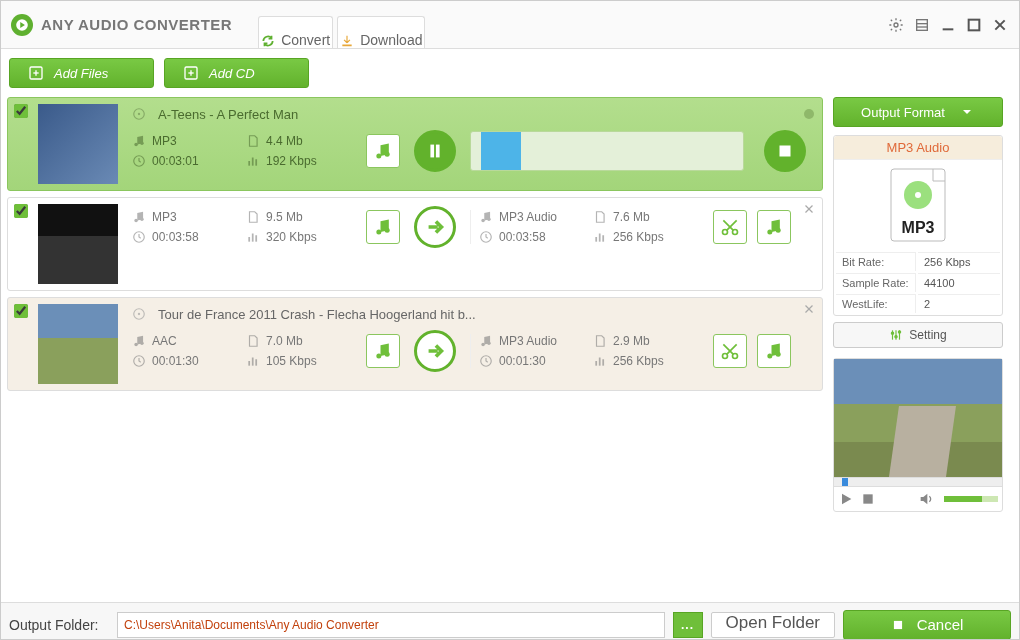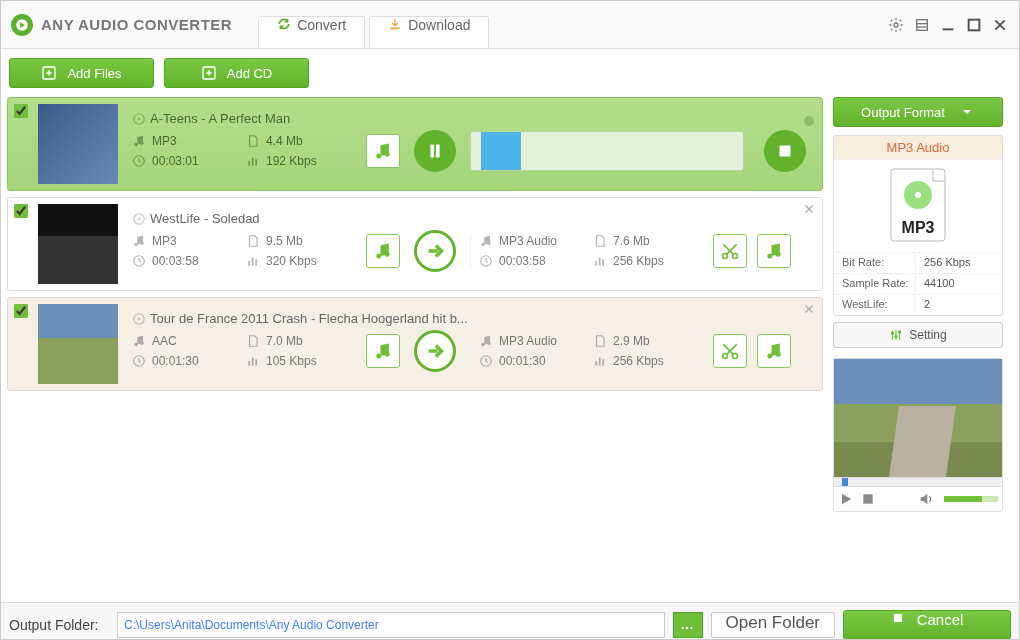--- a/index.html
+++ b/index.html
@@ -2,37 +2,37 @@
 <html><head>
 <meta charset="utf-8">
 <style>
 * { box-sizing: border-box; margin: 0; padding: 0; font-family: "Segoe UI", Arial, sans-serif; }
 body { width: 1020px; height: 640px; background: #fff; font-size: 12px; color: #555; overflow: hidden; border: 1px solid #ccc; }
 .titlebar { height: 48px; display: flex; align-items: center; padding: 0 10px; border-bottom: 1px solid #ddd; background: #fafafa; }
 .logo { width: 22px; height: 22px; background: #5fb030; border-radius: 50%; margin-right: 8px; display:flex; align-items:center; justify-content:center; }
 .logo svg { width:14px; height:14px; }
 .app-title { font-size: 15px; font-weight: 600; color: #777; letter-spacing: .5px; }
 .tabs { display: flex; margin-left: 26px; gap: 4px; align-items:flex-end; height:100%; }
-.tab { height: 32px; padding: 0 18px; border: 1px solid #ddd; border-bottom: none; background: #fff; display: flex; align-items: flex-start; gap: 6px; font-size: 14px; color: #666; border-radius:3px 3px 0 0; cursor:pointer; }
+.tab { height: 32px; padding: 0 2px; border: 1px solid #ddd; border-bottom: none; background: #fff; display: flex; align-items: flex-end; gap: 6px; font-size: 14px; color: #666; border-radius:3px 3px 0 0; cursor:pointer; }
 .tab.active { border-color:#ddd; background:#fff; font-weight:500; }
 .tab .ic { width:14px; height:14px; }
 .titlebar-right { margin-left: auto; display: flex; gap: 8px; align-items: center; }
 .titlebar-right .win-btn { width: 18px; height: 18px; display:flex; align-items:center; justify-content:center; color:#666; cursor:pointer; }
 .toolbar { height: 48px; display: flex; align-items: center; padding: 0 8px; gap: 10px; }
 .btn-green { background: linear-gradient(#79c944,#62b22c); color:#fff; border:1px solid #58a524; border-radius:3px; height:30px; display:flex; align-items:center; gap:10px; padding:0 18px; font-size:13px; cursor:pointer; }
-.btn-green.wide { justify-content:center; min-width:145px; }
+.btn-green.wide { min-width:145px;font-style:italic; }
 .btn-green svg { width:16px; height:16px; }
 .main { display:flex; height: 505px; }
 .list { flex:1; padding:0 6px; overflow:auto; }
 .card { border:1px solid #ddd; border-radius:3px; margin-bottom:6px; display:flex; position:relative; }
 .card.playing { background:linear-gradient(#b3de8d,#a3d57a); border-color:#8bc65e; }
 .card .chk { width:24px; padding:6px 0 0 6px; }
 .thumb { width:80px; height:80px; margin:6px; background:#777; flex:none; background-size:cover; }
 .card-body { flex:1; padding:4px 8px 8px; }
-.track-head { display:flex; align-items:flex-end; gap:4px; font-size:13px; color:#666; height:24px; }
+.track-head { display:flex; align-items:center; gap:12px; font-size:13px; color:#666; height:24px; }
 .track-head .disc-ic { width:14px; height:14px; opacity:.6; }
 .close-x { position:absolute; right:6px; top:4px; width:14px; height:14px; color:#999; cursor:pointer; }
 .meta-row { display:flex; align-items:center; gap:6px; margin-top:4px; }
 .meta-grid { display:grid; grid-template-columns:110px 110px; row-gap:6px; column-gap:4px; }
 .meta-cell { display:flex; align-items:center; gap:6px; font-size:12px; color:#777; }
 .meta-cell svg { width:14px; height:14px; opacity:.55; }
 .card.playing .meta-cell, .card.playing .track-head { color:#4a6b2f; }
 .sq-btn { width:34px; height:34px; border:1px solid #8bc65e; border-radius:3px; background:#fff; display:flex; align-items:center; justify-content:center; cursor:pointer; margin-left:4px; }
 .sq-btn svg { width:20px; height:20px; }
 .circle-btn { width:42px; height:42px; border:3px solid #62b22c; border-radius:50%; display:flex; align-items:center; justify-content:center; margin:0 8px; cursor:pointer; background:#fff; }
@@ -54,24 +54,24 @@
 .preview-img { height:118px; background:linear-gradient(#6b8fb8 0 38%, #8aa05c 38% 70%, #7a8a4f 70% 100%); position:relative; }
 .preview-img .road { position:absolute; left:36%; right:30%; top:40%; bottom:0; background:#b8b0a0; transform:skewX(-8deg); }
 .preview-seek { height:10px; border-top:1px solid #ddd; border-bottom:1px solid #ddd; position:relative; background:#eee; }
 .preview-seek .pos { position:absolute; left:8px; top:0; bottom:0; width:6px; background:#3a8bdc; }
 .preview-ctrl { height:24px; display:flex; align-items:center; gap:6px; padding:0 4px; }
 .preview-ctrl .pc { width:16px; height:16px; display:flex; align-items:center; justify-content:center; color:#888; cursor:pointer; }
 .vol { flex:none; width:54px; height:6px; background:#cde7b3; position:relative; margin-left:4px; }
 .vol .vfill { position:absolute; left:0; top:0; bottom:0; width:70%; background:#6fbf3a; }
 .footer { height:44px; border-top:1px solid #ddd; display:flex; align-items:center; padding:0 8px; gap:8px; background:#f7f7f7; }
 .footer-label { font-size:14px; color:#444; width:100px; }
-.path-input { flex:1; height:26px; border:1px solid #ccc; padding:0 6px; display:flex; align-items:center; background:#fff; font-size:12px; color:#3b82f6; }
+.path-input { flex:1; height:26px; border:1px solid #ccc; padding:0 6px; display:flex; align-items:center; background:#fff; font-size:12px; color:#c2410c; }
 .browse-btn { width:30px; height:26px; background:#6fbf3a; color:#fff; display:flex; align-items:center; justify-content:center; border:1px solid #58a524; cursor:pointer; font-weight:bold; letter-spacing:1px; }
 .open-folder { height:26px; padding:0 14px; border:1px solid #ccc; background:#fff; border-radius:2px; cursor:pointer; font-size:17px; color:#555; }
-.cancel-btn { height:30px; width:168px; background:linear-gradient(#79c944,#62b22c); color:#fff; border:1px solid #58a524; border-radius:3px; display:flex; justify-content:center; gap:12px; font-size:15px; cursor:pointer; margin-left:auto; }
+.cancel-btn { height:30px; width:168px; background:linear-gradient(#79c944,#62b22c); color:#fff; border:1px solid #58a524; border-radius:3px; display:flex; align-items:center; justify-content:center; gap:12px; font-size:15px; cursor:pointer; margin-left:auto; }
 input[type=checkbox]{ accent-color:#6fbf3a; width:14px; height:14px; }
 .thumb.a1{ background:linear-gradient(135deg,#3a5a8a,#6a8ab5); }
 .thumb.a2{ background:linear-gradient(180deg,#111 0 40%,#333 40% 100%); }
 .thumb.a3{ background:linear-gradient(#6b8fb8 0 42%, #8aa05c 42% 100%); }
 </style>
 </head>
 <body>
 
 <div class="titlebar">
   <div class="logo">
@@ -218,27 +218,20 @@
               </svg>
             </div>
         </div>
       </div>
     </div>
 
     <div class="card">
       <div class="chk"><input type="checkbox" checked="" style=""></div>
       <div class="thumb a2"></div>
       <div class="card-body">
-        <div class="track-head">
-          <svg class="disc-ic" viewBox="0 0 24 24" fill="#999">
-              <circle cx="12" cy="12" r="9" fill="none" stroke="#999" stroke-width="2"></circle>
-              <circle cx="12" cy="12" r="2"></circle>
-            </svg>
-          <span>WestLife - Soledad</span>
-        </div>
         <div class="close-x"><svg viewBox="0 0 24 24" stroke="#aaa" stroke-width="2">
               <line x1="6" y1="6" x2="18" y2="18"></line>
               <line x1="18" y1="6" x2="6" y2="18"></line>
             </svg></div>
         <div class="meta-row">
           <div class="meta-grid">
             <div class="meta-cell">
                 <svg viewBox="0 0 24 24" fill="currentColor">
                   <path d="M9 18V5l10-2v13"></path>
                   <circle cx="7" cy="18" r="3"></circle>

